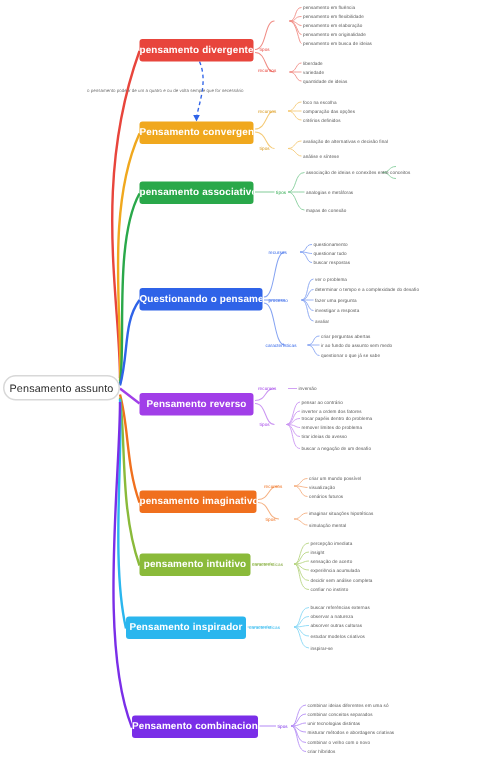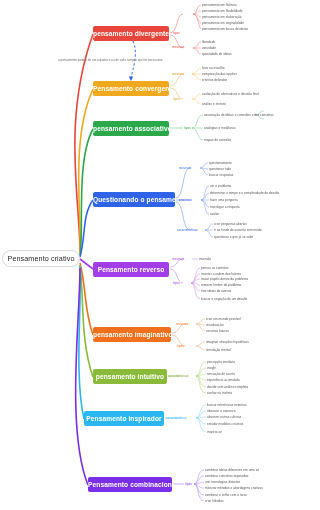--- a/index.html
+++ b/index.html
@@ -129,21 +129,21 @@
     <path d="M168,376 L182,376" fill="none" stroke="#b9d684" stroke-width="0.7"></path>
     <path d="M196,376 C201,376 199,362 206,362 M196,376 C201,376 200,368 206,368 M196,376 C202,376 202,374 206,374 M196,376 C201,376 200,380 206,380 M196,376 C201,376 199,387 206,387 M196,376 C201,376 198,393 206,393" fill="none" stroke="#b9d684" stroke-width="0.6"></path>
 
     <path d="M165,418 C174,418 172,418 181,418" fill="none" stroke="#8ad8f5" stroke-width="0.7"></path>
     <path d="M196,418 C201,418 199,405 206,405 M196,418 C201,418 200,411 206,411 M196,418 C202,418 202,417 206,417 M196,418 C201,418 200,424 206,424 M196,418 C201,418 199,432 206,432" fill="none" stroke="#8ad8f5" stroke-width="0.6"></path>
 
     <path d="M173,484 L184,484" fill="none" stroke="#b68ef5" stroke-width="0.7"></path>
     <path d="M194,484 C199,484 197,470 204,470 M194,484 C199,484 198,476 204,476 M194,484 C200,484 200,482 204,482 M194,484 C199,484 198,488 204,488 M194,484 C199,484 197,495 204,495 M194,484 C199,484 197,501 204,501" fill="none" stroke="#b68ef5" stroke-width="0.6"></path>
   </svg>
 
-  <div class="root-node">Pensamento criativo</div>
+  <div class="root-node">Pensamento assunto</div>
 
   <div class="note" style="left:58px; top:58px;">o pensamento pode ir de um a quatro e ou de volta sempre que for necessário</div>
 
   <div class="topic" style="left:93px; top:26px; width:76px; background:#e8453c;">
     <span>pensamento divergente</span>
   </div>
   <div class="sublabel" style="left:173px; top:31px; color:#e8453c;">tipos</div>
   <div class="sublabel" style="left:172px; top:45px; color:#e8453c;">recursos</div>
   <div class="leaf" style="left:202px; top:3px;">pensamento em fluência</div>
   <div class="leaf" style="left:202px; top:9px;">pensamento em flexibilidade</div>

